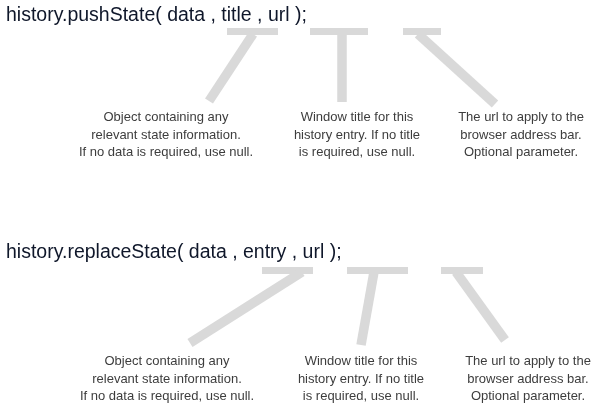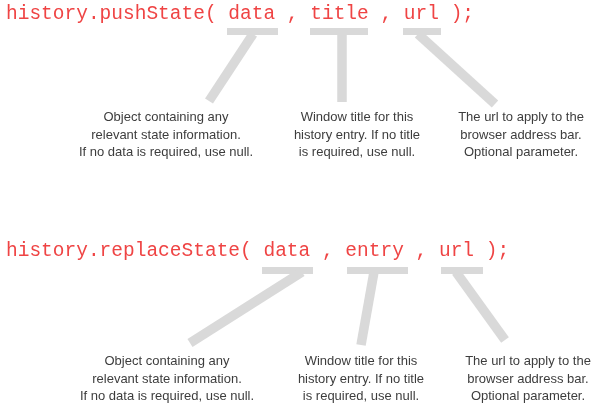--- a/index.html
+++ b/index.html
@@ -20,25 +20,25 @@
     left: 0;
     top: 0;
     width: 601px;
     height: 404px;
     z-index: 1;
   }
   .code {
     position: absolute;
     left: 6px;
     z-index: 2;
-    font-family: Liberation Mono, monospace;
+    font-family: Liberation Sans, sans-serif;
     font-size: 19.5px;
     line-height: normal;
     letter-spacing: 0;
-    color: #ef4444;
+    color: #0f172a;
     white-space: pre;
   }
   .note {
     position: absolute;
     width: 220px;
     z-index: 2;
     text-align: center;
     font-family: "Liberation Sans", sans-serif;
     font-size: 13px;
     line-height: 17.5px;

